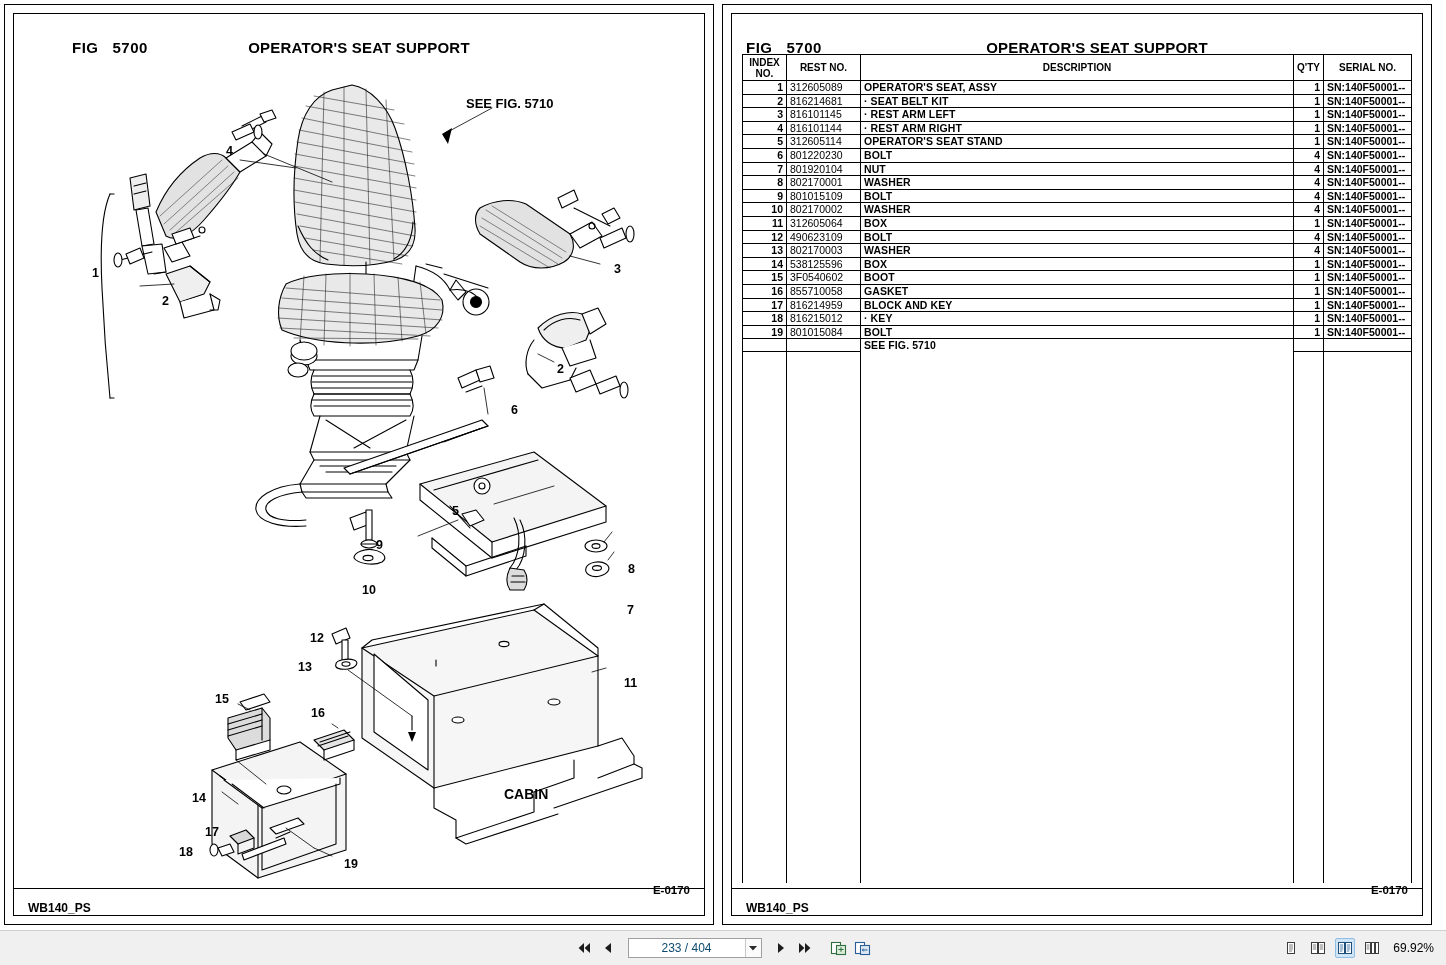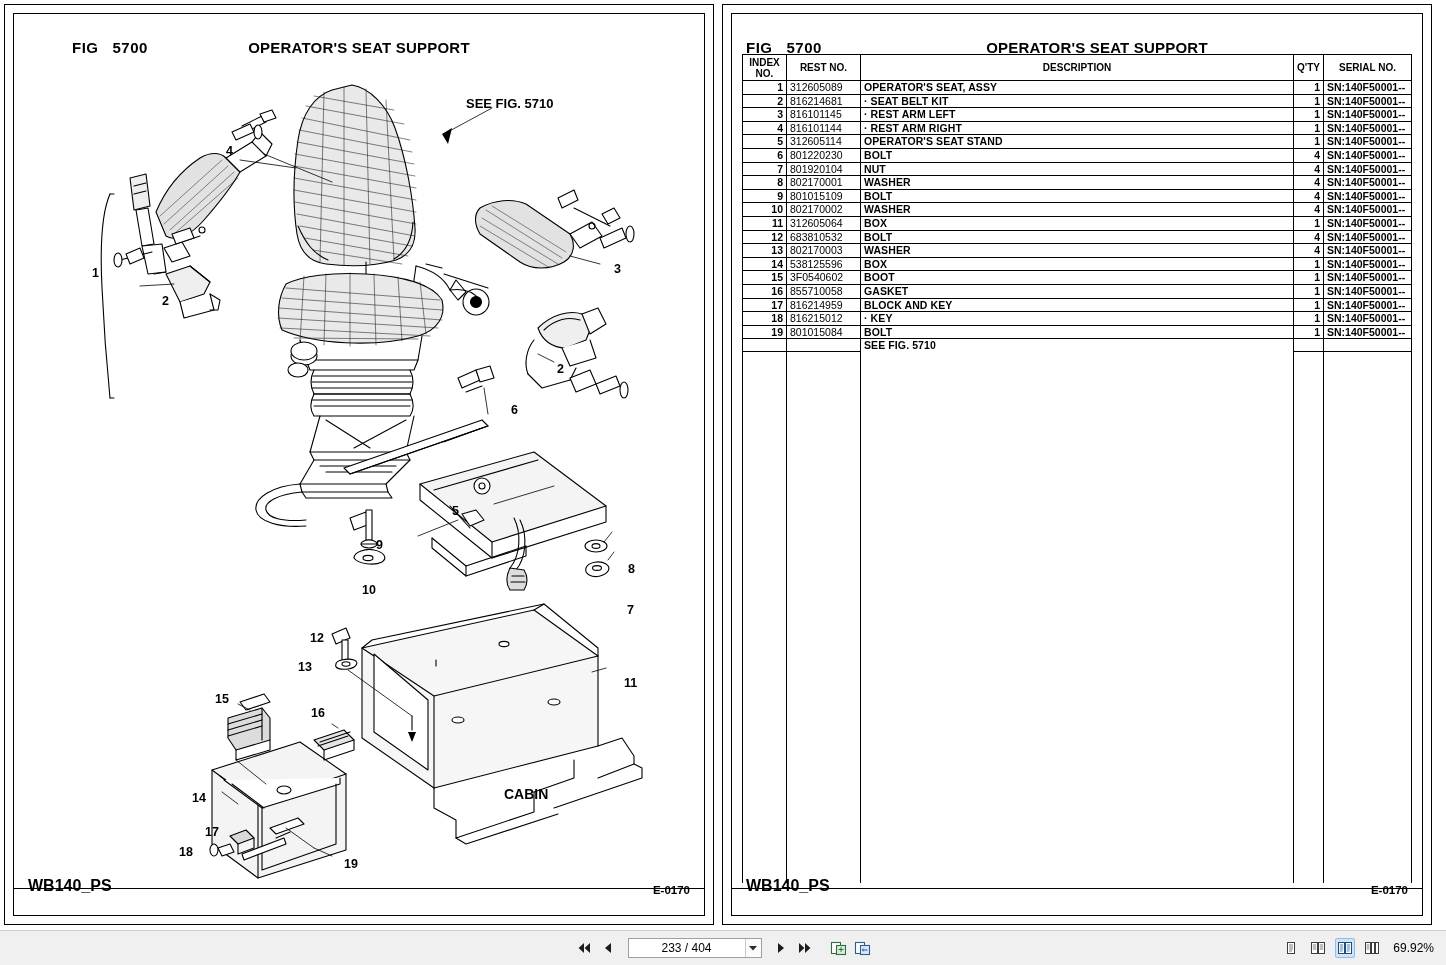--- a/index.html
+++ b/index.html
@@ -59,22 +59,22 @@
     left: 0; right: 0; top: 9px;
     text-align: center;
     font-size: 15px; font-weight: bold;
     letter-spacing: 0.2px;
   }
   .page-right .pg-title { left: 40px; }
 
   
   .pg-foot-left {
     position: absolute;
-    left: 14px; bottom: 20px;
-    font-size: 16px; font-weight: bold;
+    left: 14px; bottom: 0;
+    font-size: 12px; font-weight: bold;
   }
   .pg-foot-right {
     position: absolute;
     right: 14px; bottom: 19px;
     font-size: 11.5px; font-weight: bold;
   }
   .foot-rule {
     position: absolute;
     left: 0; right: 0; bottom: 26px;
     border-top: 1px solid #000;
@@ -173,21 +173,21 @@
     background: #ffffff;
     margin: 0 4px;
   }
   .pagebox input {
     width: 116px;
     border: none;
     outline: none;
     text-align: center;
     font-family: "Liberation Sans", sans-serif;
     font-size: 12px;
-    color: #000000;
+    color: #0c4a6e;
     background: transparent;
   }
   .pagebox .caret {
     width: 16px;
     border-left: 1px solid #c8c8c8;
     display: flex; align-items: center; justify-content: center;
     background: #fbfbfb;
   }
   .tb-right {
     position: absolute;
@@ -628,21 +628,21 @@
               </tr>
               <tr>
                 <td class="idx">11</td>
                 <td class="part">312605064</td>
                 <td class="desc">BOX</td>
                 <td class="qty">1</td>
                 <td class="ser">SN:140F50001--</td>
               </tr>
               <tr>
                 <td class="idx">12</td>
-                <td class="part">683810532</td>
+                <td class="part">490623109</td>
                 <td class="desc">BOLT</td>
                 <td class="qty">4</td>
                 <td class="ser">SN:140F50001--</td>
               </tr>
               <tr>
                 <td class="idx">13</td>
                 <td class="part">802170003</td>
                 <td class="desc">WASHER</td>
                 <td class="qty">4</td>
                 <td class="ser">SN:140F50001--</td>

